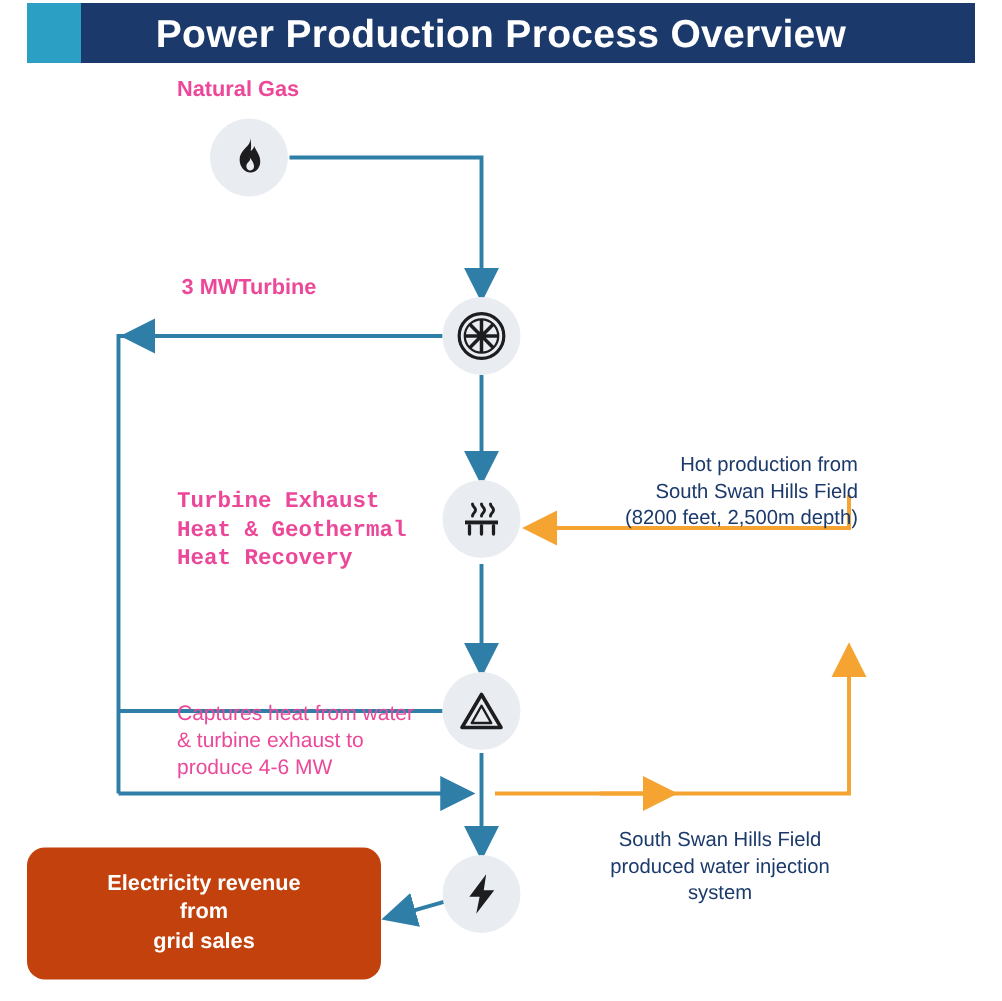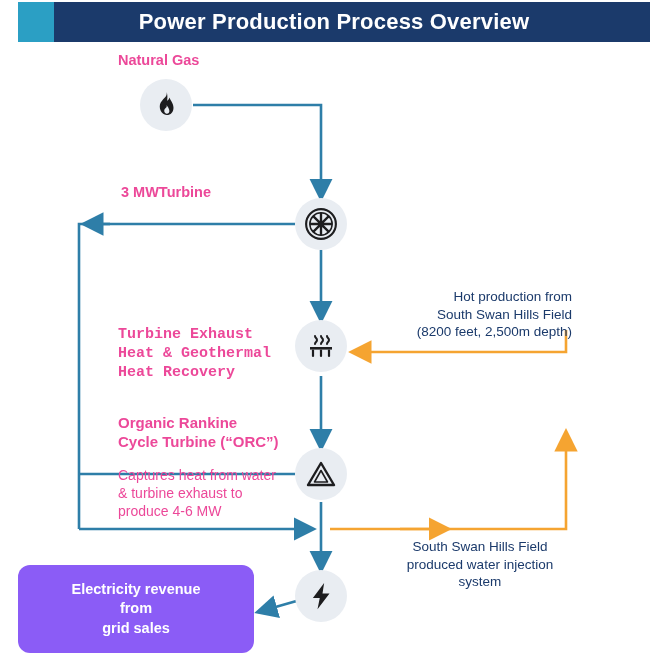--- a/index.html
+++ b/index.html
@@ -36,21 +36,21 @@
     position: absolute;
     left: 18px;
     top: 2px;
     width: 36px;
     height: 40px;
     background: #2b9fc4;
   }
   .header-title {
     position: relative;
     color: #ffffff;
-    font-size: 22px;
+    font-size: 26px;
     font-weight: bold;
     letter-spacing: 0.2px;
   }
 
   
   #lines {
     position: absolute;
     left: 0;
     top: 0;
     width: 668px;
@@ -78,36 +78,37 @@
     font-size: 14.5px;
     line-height: 1.28;
   }
   .label.bold { font-weight: bold; }
   .label.head { font-weight: bold; font-size: 15px; }
   .label.note {
     color: #1b3a6b;
     font-size: 13.5px;
     font-weight: normal;
     line-height: 1.3;
+    margin-top: 13px;
   }
   .label.right {
     text-align: right;
   }
   .label.center {
     text-align: center;
   }
 
   
   .revenue-box {
     position: absolute;
     left: 18px;
     top: 565px;
     width: 236px;
     height: 88px;
-    background: #8b5cf6;
+    background: #c2410c;
     border-radius: 12px;
     display: flex;
     align-items: center;
     justify-content: center;
     text-align: center;
     color: #ffffff;
     font-weight: bold;
     font-size: 14.5px;
     line-height: 1.32;
   }
@@ -218,22 +219,20 @@
   </div>
 
   <div class="label bold" style="left:118px; top:51px;">Natural Gas</div>
 
   <div class="label bold" style="left:121px; top:183px;">3 MWTurbine</div>
 
   <div class="label head" style="left:118px; top:325px; white-space: pre-line; width:180px;font-family:Liberation Mono, monospace;">Turbine Exhaust
 Heat &amp; Geothermal
 Heat Recovery</div>
 
-  <div class="label head" style="left:118px; top:413px; white-space: pre-line; width:190px;">Organic Rankine
-Cycle Turbine (“ORC”)</div>
   <div class="label" style="left:118px; top:467px; white-space: pre-line; width:185px; font-size:14px;">Captures heat from water
 &amp; turbine exhaust to
 produce 4-6 MW</div>
 
   <div class="label note right" style="left:388px; top:288px; width:184px; white-space: pre-line;">Hot production from
 South Swan Hills Field
 (8200 feet, 2,500m depth)</div>
 
 
   <div class="label note center" style="left:394px; top:538px; width:172px; white-space: pre-line;">South Swan Hills Field

